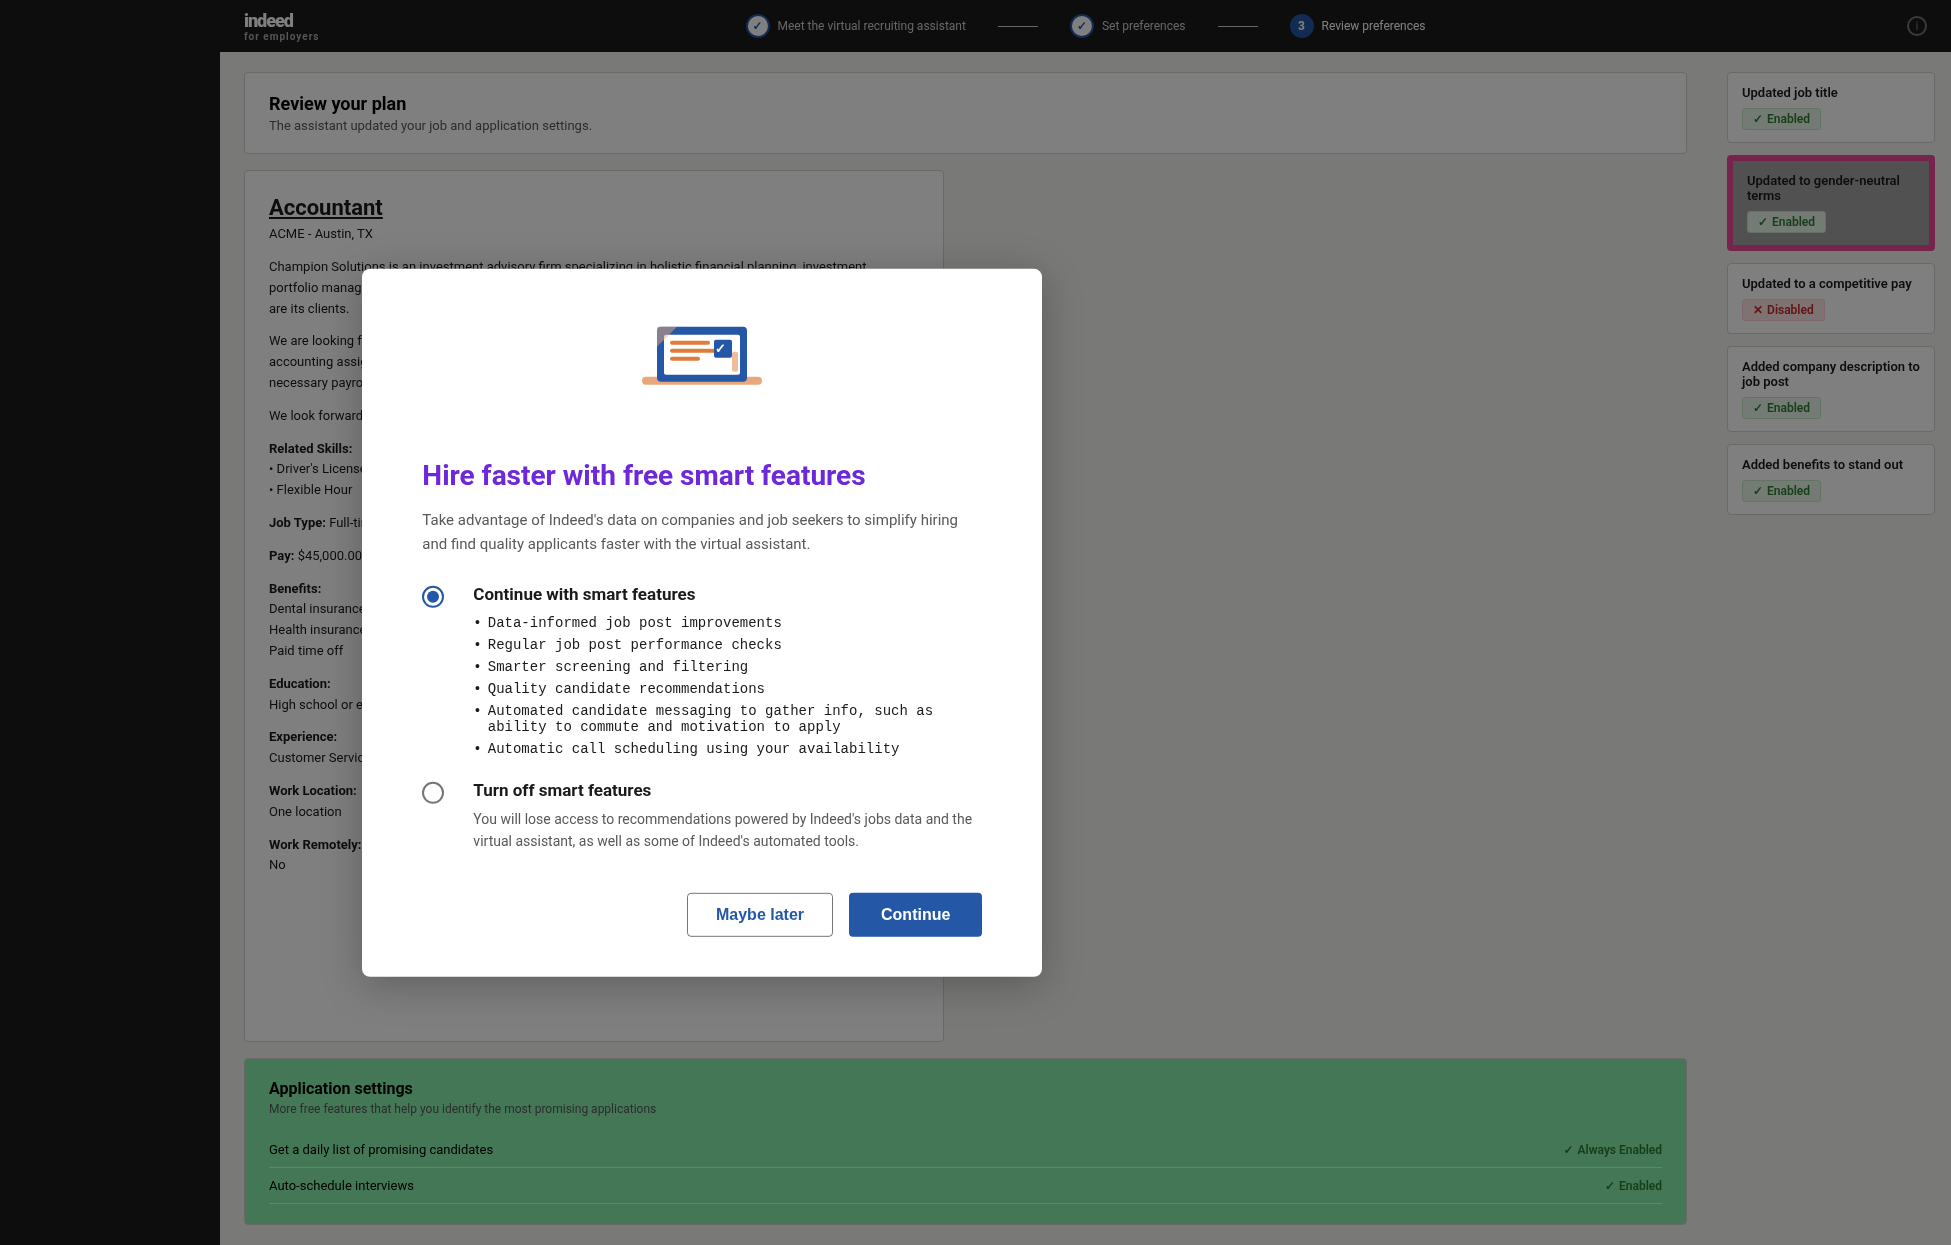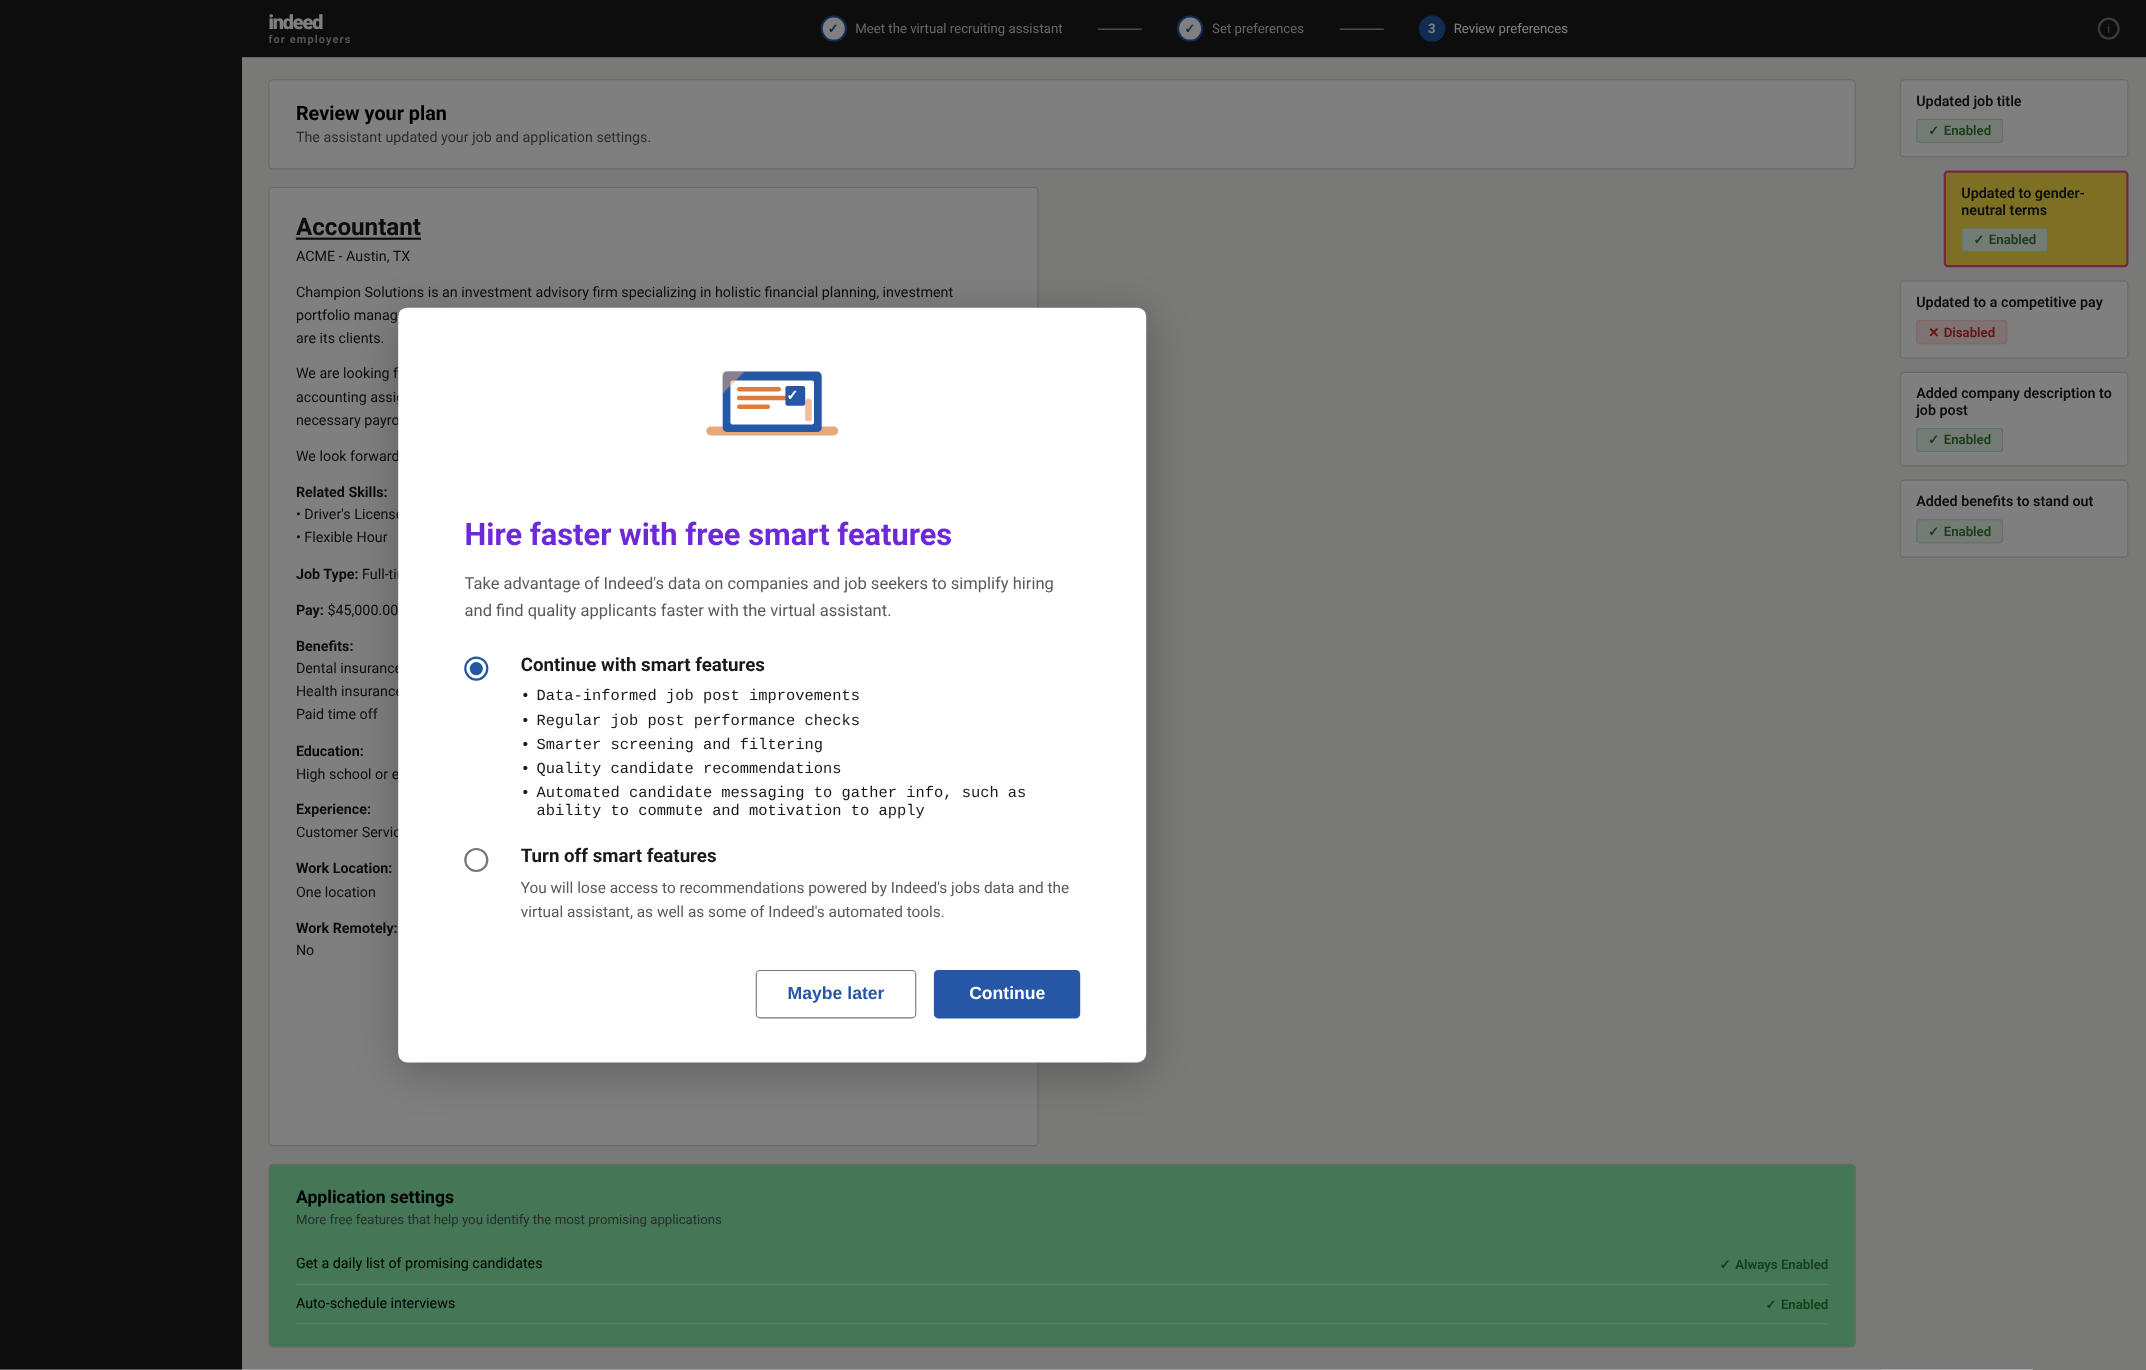--- a/index.html
+++ b/index.html
@@ -117,23 +117,22 @@
     .job-description a { color: #1a1a1a; text-decoration: underline; }
 
     .review-item {
       background: white;
       border: 1px solid #d4d2d0;
       border-radius: 4px;
       padding: 12px 14px;
     }
 
     .review-item.highlighted {
-      border: 2px solid #ec4899;
-      background: #fde047;
-      margin-left: 40px;
+      border: 6px solid #ec4899;
+      background: #a3a3a3;
     }
 
     .review-item-title {
       font-size: 13px;
       font-weight: 600;
       color: #1a1a1a;
       margin-bottom: 8px;
     }
 
     .badge {
@@ -596,20 +595,23 @@
             </li>
           <li>
               <span>Smarter screening and filtering</span>
             </li>
           <li>
               <span>Quality candidate recommendations</span>
             </li>
           <li>
               <span>Automated candidate messaging to gather info, such as ability to commute and motivation to apply</span>
             </li>
+          <li>
+              <span>Automatic call scheduling using your availability</span>
+            </li>
         </ul>
       </div>
     </label>
   </div>
 
   <div class="radio-option">
     <label class="radio-label">
       <div class="radio-circle empty"></div>
       <div>
         <div class="radio-title">Turn off smart features</div>

